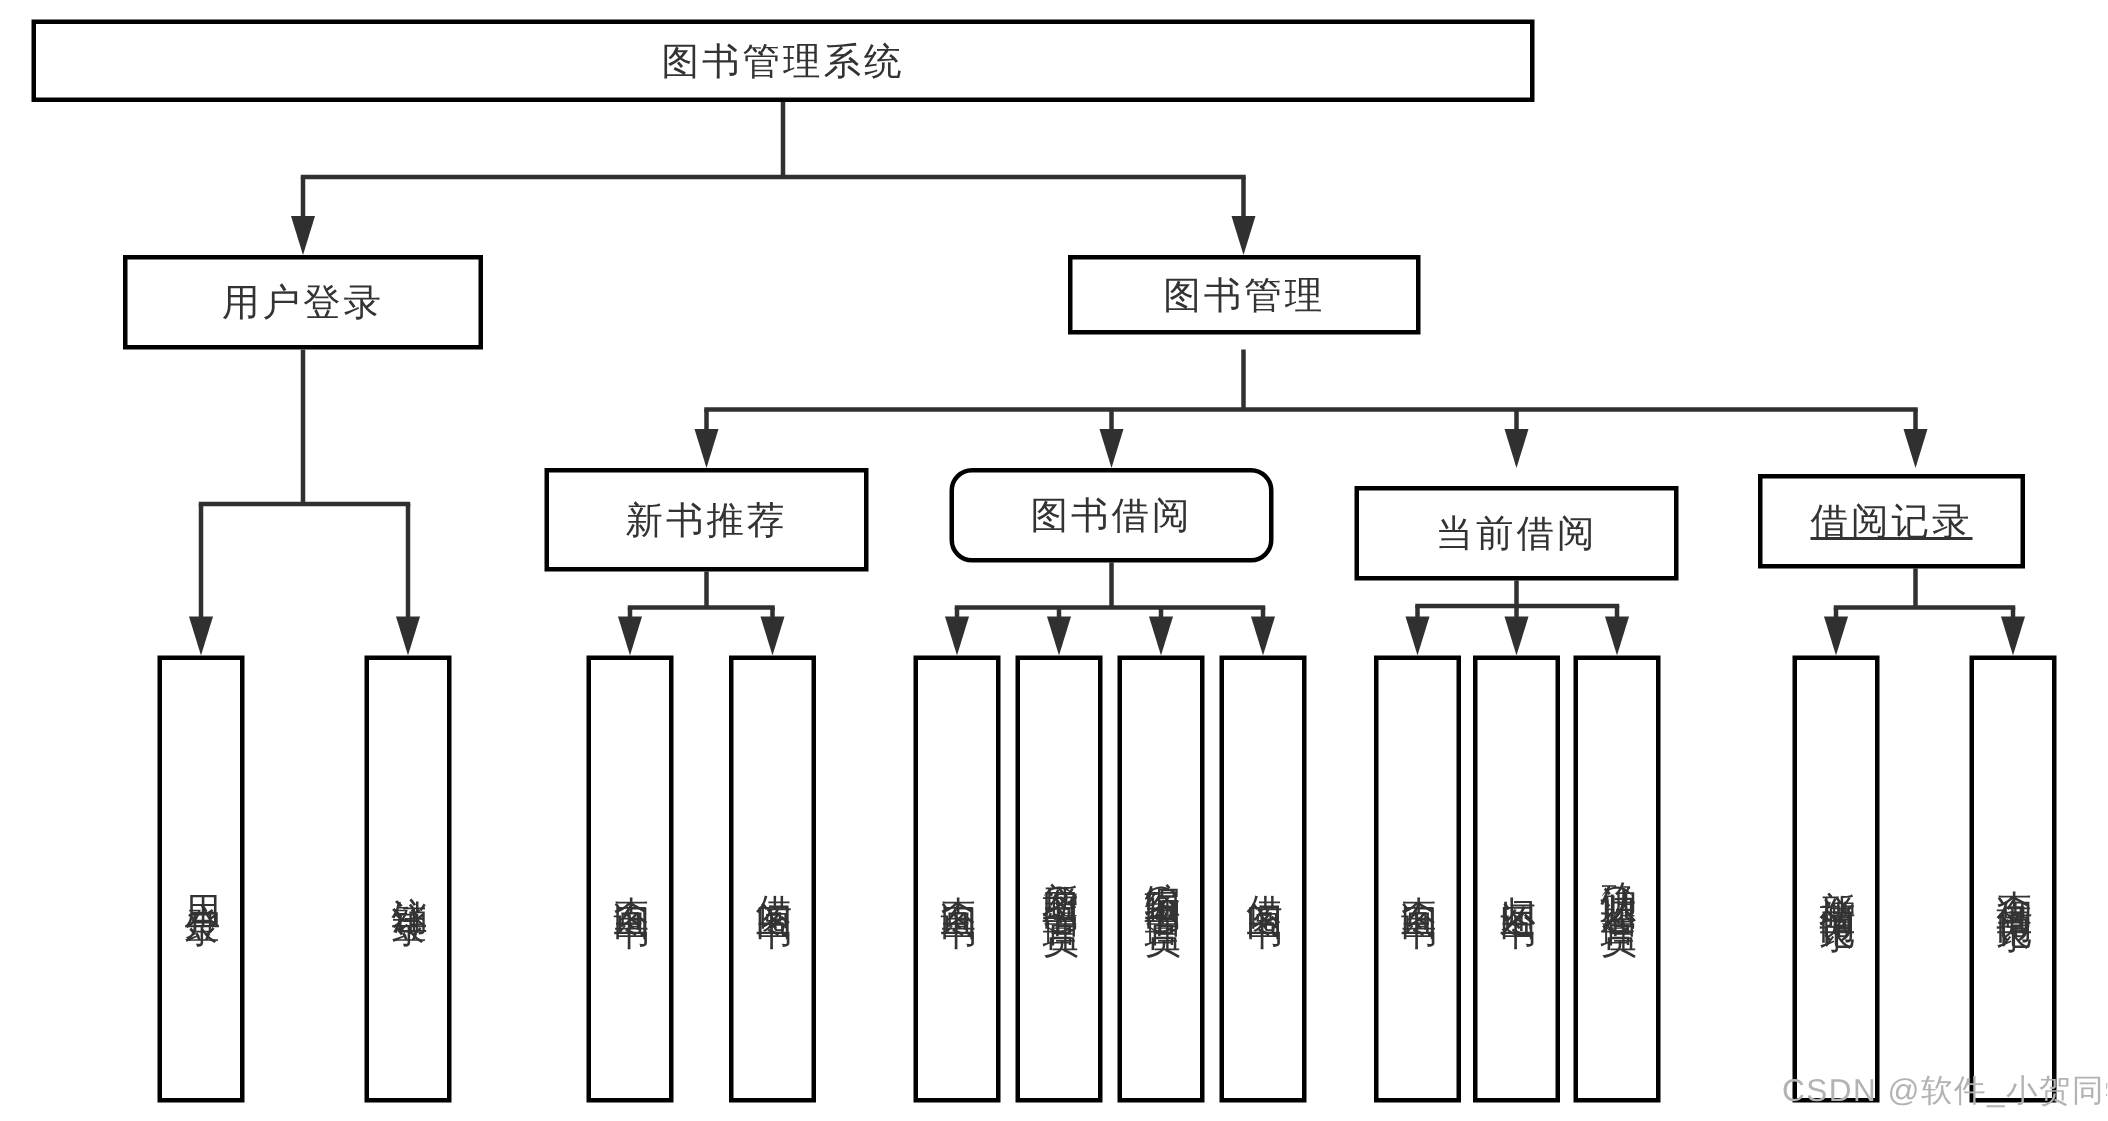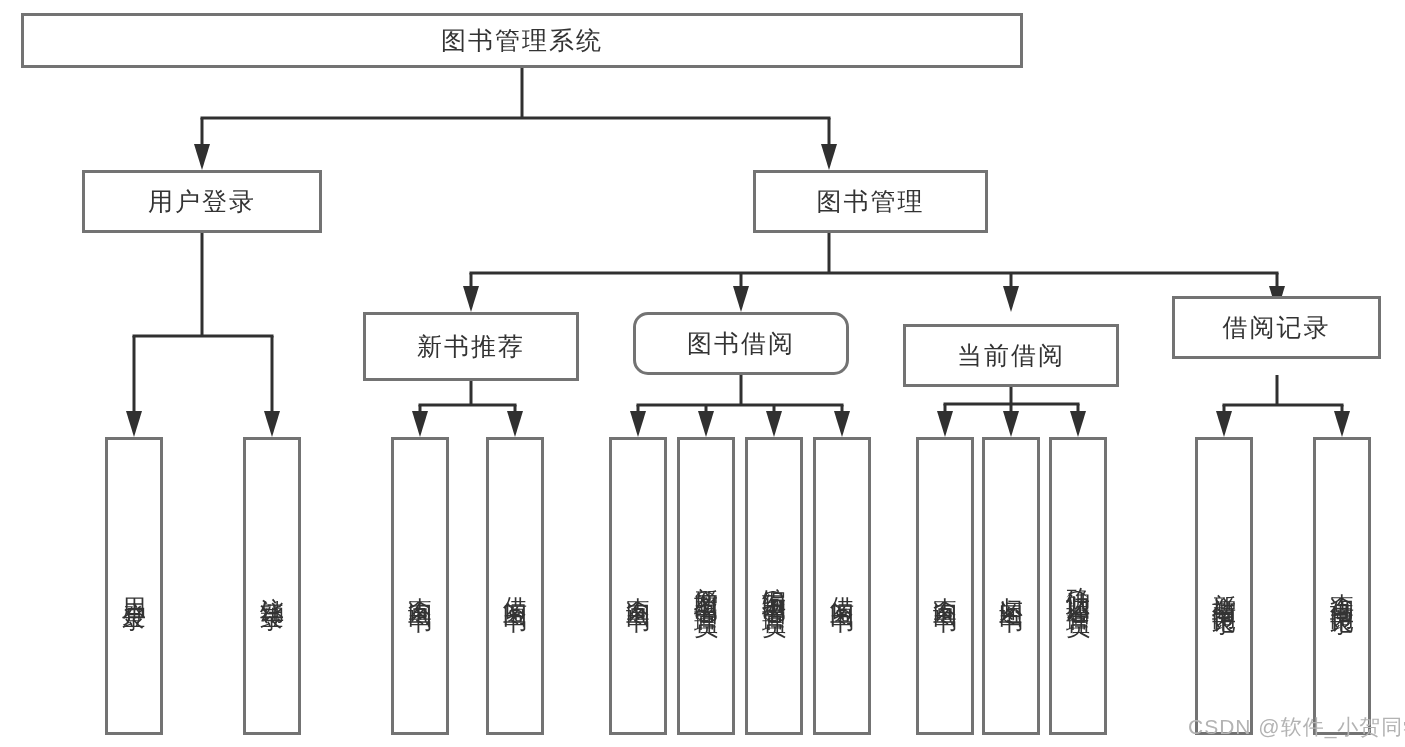--- a/index.html
+++ b/index.html
@@ -8,21 +8,21 @@
     width:1405px;height:747px;
     background:#ffffff;
     font-family:"Liberation Sans","DejaVu Sans",sans-serif;
     overflow:hidden;
   }
   #wires{position:absolute;left:0;top:0;width:1405px;height:747px;z-index:1;}
   .box{
     position:absolute;
     box-sizing:border-box;
     background:#ffffff;
-    border:3px solid #737373;
+    border:3px solid #000000;
     color:#333333;
     display:flex;align-items:center;justify-content:center;
     z-index:2;
     font-size:25px;
     letter-spacing:2px;
     white-space:nowrap;
   }
   .leaf{
     writing-mode:vertical-rl;
     text-orientation:mixed;
@@ -117,26 +117,26 @@
       <path class="l" d="M1224 405 V415"></path>
       <path class="a" d="M1216 411 H1232 L1224 437 Z"></path>
       <path class="l" d="M1342 405 V415"></path>
       <path class="a" d="M1334 411 H1350 L1342 437 Z"></path>
     </g>
   </svg>
 
   <div class="box" style="left:21px;top:13px;width:1002px;height:55px;">图书管理系统</div>
 
   <div class="box" style="left:82px;top:170px;width:240px;height:63px;">用户登录</div>
-  <div class="box" style="left:753px;top:170px;width:235px;height:63px;">图书管理</div>
+  <div class="box" style="left:712px;top:170px;width:235px;height:53px;">图书管理</div>
 
   <div class="box" style="left:363px;top:312px;width:216px;height:69px;">新书推荐</div>
   <div class="box" style="left:633px;top:312px;width:216px;height:63px;border-radius:15px;">图书借阅</div>
   <div class="box" style="left:903px;top:324px;width:216px;height:63px;">当前借阅</div>
-  <div class="box" style="left:1172px;top:296px;width:209px;height:63px;">借阅记录</div>
+  <div class="box" style="left:1172px;top:316px;width:178px;height:63px;text-decoration:underline;">借阅记录</div>
 
   <div class="box leaf" style="left:105px;top:437px;width:58px;height:298px;">用户登录</div>
   <div class="box leaf" style="left:243px;top:437px;width:58px;height:298px;">注销登录</div>
 
   <div class="box leaf" style="left:391px;top:437px;width:58px;height:298px;">查询图书</div>
   <div class="box leaf" style="left:486px;top:437px;width:58px;height:298px;">借阅图书</div>
 
   <div class="box leaf" style="left:609px;top:437px;width:58px;height:298px;">查询图书</div>
   <div class="box leaf" style="left:677px;top:437px;width:58px;height:298px;">新增图书（管理员）</div>
   <div class="box leaf" style="left:745px;top:437px;width:58px;height:298px;">编辑图书（管理员）</div>

